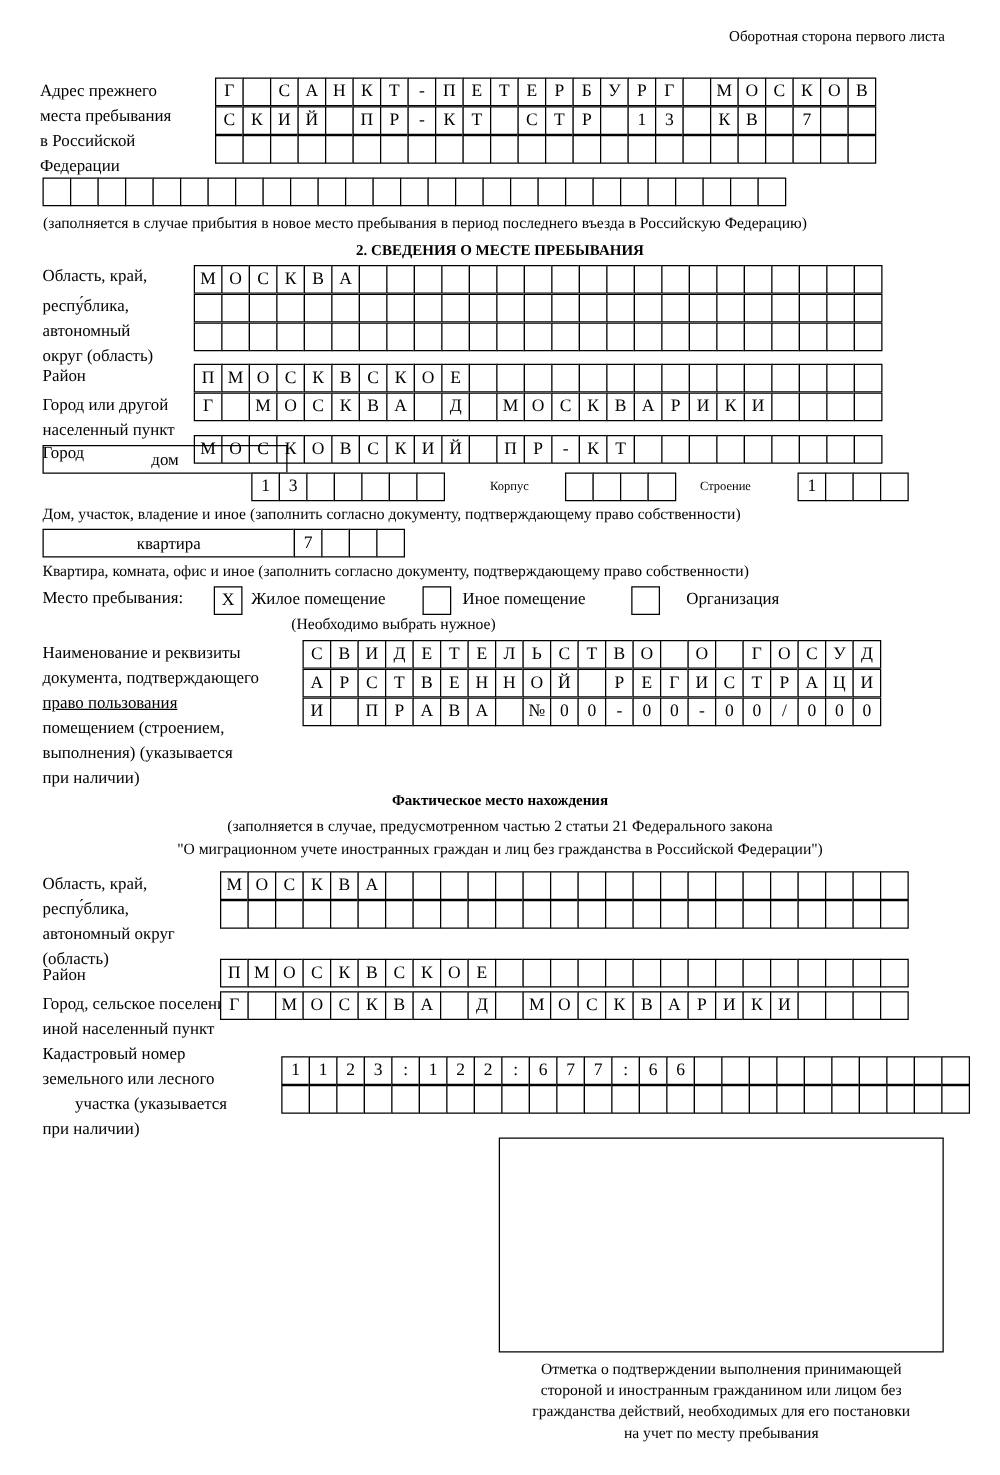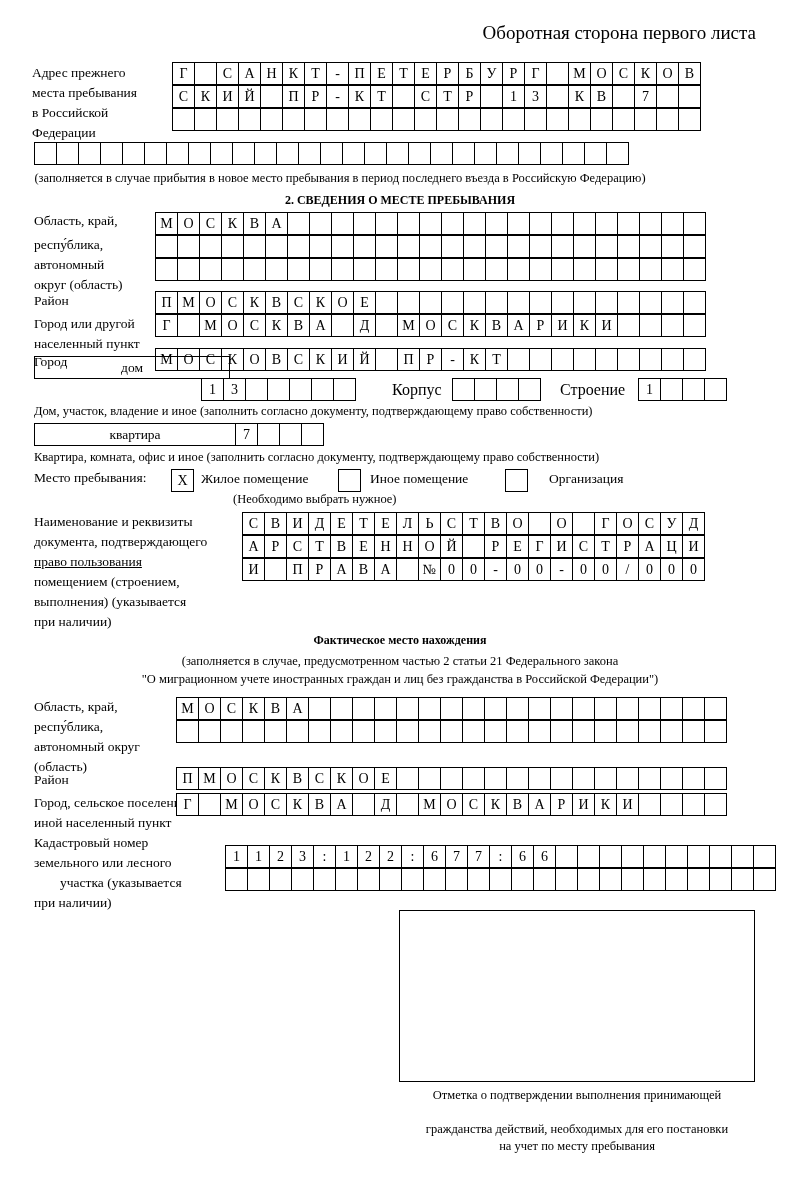--- a/index.html
+++ b/index.html
@@ -17,21 +17,21 @@
   }
   .page {
     position: relative;
     width: 800px;
     height: 1180px;
   }
   .hdr {
     position: absolute;
     top: 22px;
     right: 44px;
-    font-size: 19px;
+    font-size: 12px;
   }
   .lbl {
     position: absolute;
     font-size: 13.5px;
     line-height: 20px;
     white-space: pre;
   }
   .lbl-b {
     position: absolute;
     font-size: 12px;
@@ -68,21 +68,21 @@
     position: absolute;
     border: 1px solid #000;
     height: 23px;
     box-sizing: border-box;
     font-size: 13.5px;
     line-height: 21px;
     text-align: center;
   }
   .inline-lbl {
     position: absolute;
-    font-size: 16px;
+    font-size: 10px;
     line-height: 23px;
     white-space: pre;
   }
   .bigbox {
     position: absolute;
     border: 1px solid #000;
     box-sizing: border-box;
     background: #fff;
   }
   .chk {
@@ -694,16 +694,17 @@
       <div class="cell"></div>
       <div class="cell"></div>
       <div class="cell"></div>
       <div class="cell"></div>
       <div class="cell"></div>
       <div class="cell"></div>
     </div>
 
   <div class="bigbox" style="left:399px; top:910px; width:356px; height:172px;"></div>
   <div class="center-note" style="left:380px; top:1087px; width:394px;">Отметка о подтверждении выполнения принимающей</div>
+  <div class="center-note" style="left:380px; top:1104px; width:394px;">стороной и иностранным гражданином или лицом без</div>
   <div class="center-note" style="left:380px; top:1121px; width:394px;">гражданства действий, необходимых для его постановки</div>
   <div class="center-note" style="left:380px; top:1138px; width:394px;">на учет по месту пребывания</div>
 
 </div>
 
 </body></html>

